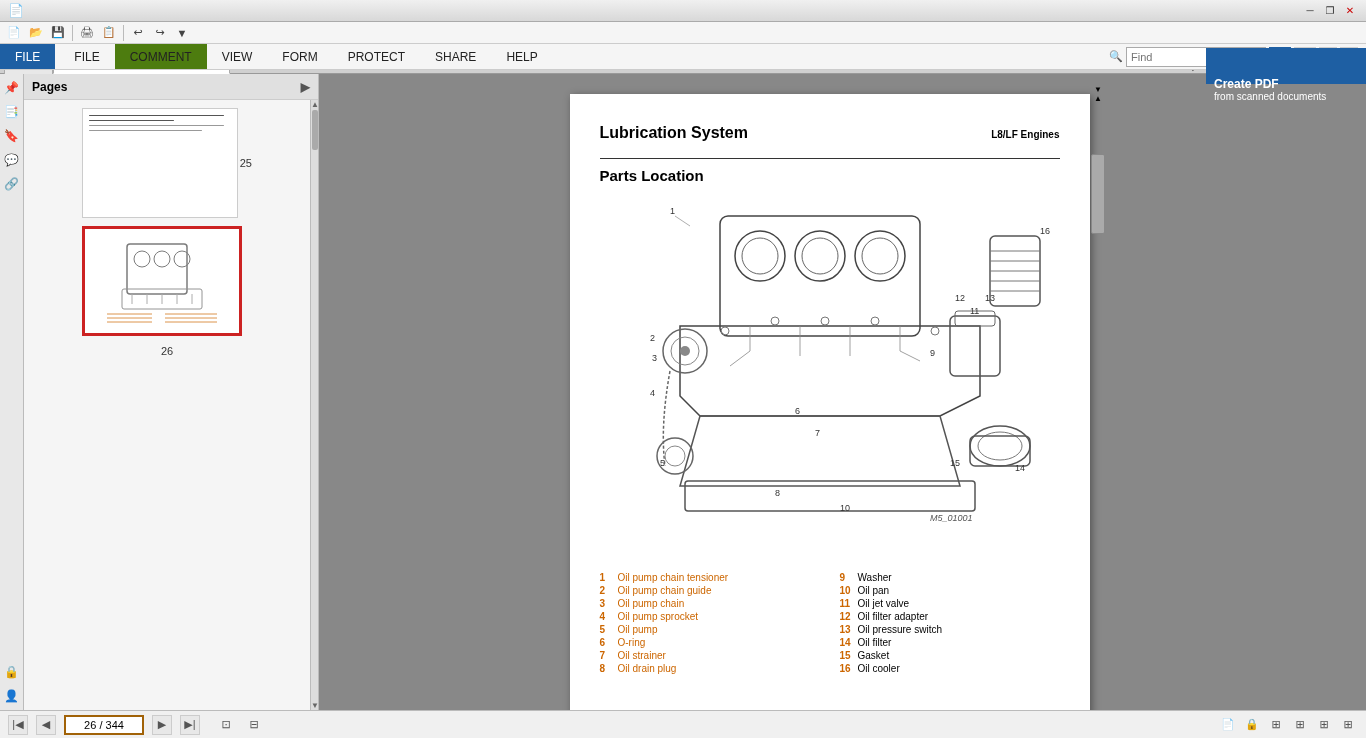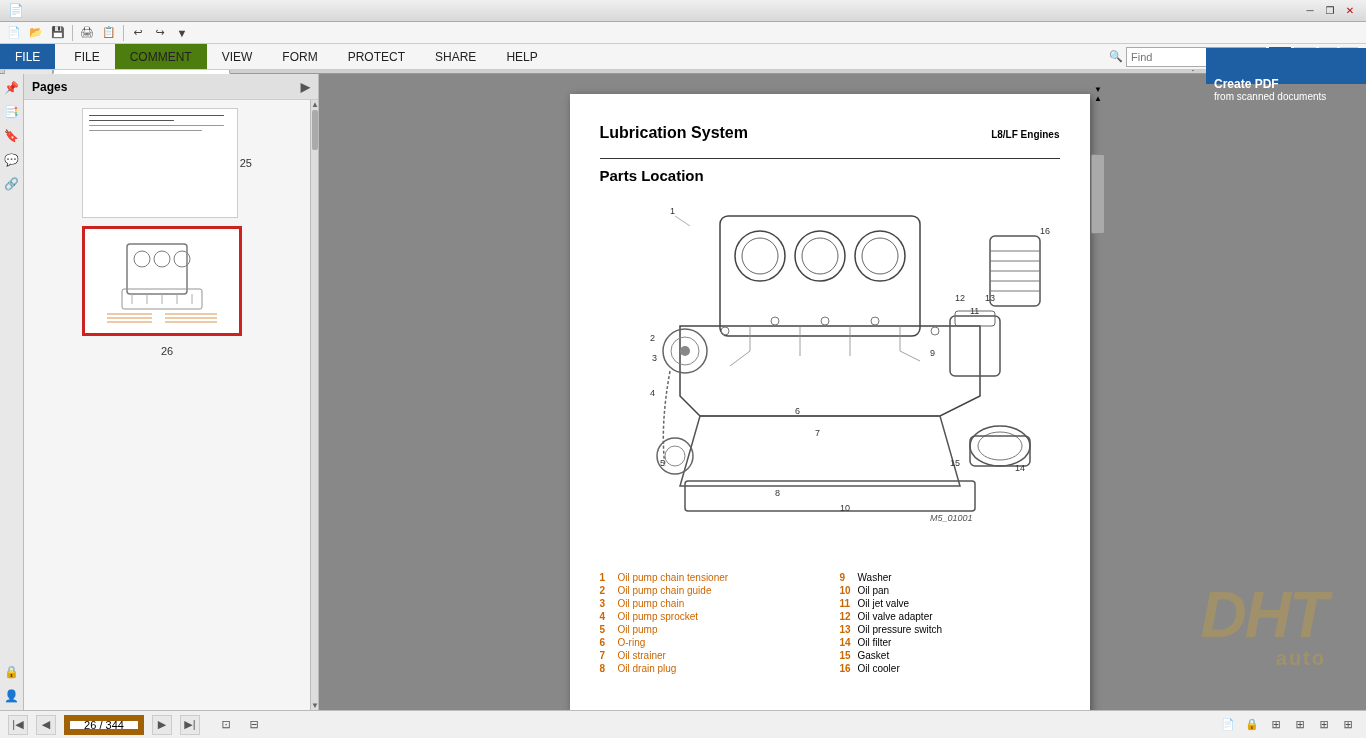--- a/index.html
+++ b/index.html
@@ -290,21 +290,21 @@
       align-items: center;
       padding: 0 8px;
       gap: 8px;
     }
     .status-nav-btn {
       width: 20px; height: 20px; background: #e8e8e8; border: 1px solid #ccc;
       cursor: pointer; display: flex; align-items: center; justify-content: center;
       font-size: 11px; color: #555;
     }
     .page-input {
-      width: 80px; height: 20px; border: 6px solid #a16207; text-align: center;
+      width: 80px; height: 20px; border: 2px solid #a16207; text-align: center;
       font-size: 11px; background: white;
     }
     .status-right {
       margin-left: auto;
       display: flex;
       align-items: center;
       gap: 4px;
     }
     .status-icon {
       width: 20px; height: 20px; border: 1px solid transparent;
@@ -605,21 +605,21 @@
           <div class="part-item">
             <span class="part-num">10</span>
             <span class="part-name black">Oil pan</span>
           </div>
           <div class="part-item">
             <span class="part-num">11</span>
             <span class="part-name black">Oil jet valve</span>
           </div>
           <div class="part-item">
             <span class="part-num">12</span>
-            <span class="part-name black">Oil valve adapter</span>
+            <span class="part-name black">Oil filter adapter</span>
           </div>
           <div class="part-item">
             <span class="part-num">13</span>
             <span class="part-name black">Oil pressure switch</span>
           </div>
           <div class="part-item">
             <span class="part-num">14</span>
             <span class="part-name black">Oil filter</span>
           </div>
           <div class="part-item">
@@ -634,24 +634,20 @@
       </div>
     </div>
 
     <div id="v-scrollbar">
       <div style="position:absolute;top:0;width:100%;text-align:center;font-size:8px;cursor:pointer;">▲</div>
       <div class="scroll-thumb"></div>
       <div style="position:absolute;bottom:0;width:100%;text-align:center;font-size:8px;cursor:pointer;">▼</div>
     </div>
   </div>
 
-  <div id="watermark">
-    <div class="wm-text">DHT</div>
-    <div class="wm-sub">auto</div>
-  </div>
 </div>
 
 <div id="status-bar">
   <button class="status-nav-btn">|◀</button>
   <button class="status-nav-btn">◀</button>
   <input type="text" class="page-input" value="26 / 344" style="">
   <button class="status-nav-btn">▶</button>
   <button class="status-nav-btn">▶|</button>
 
   <div class="status-icon" style="margin-left:8px;">⊡</div>

